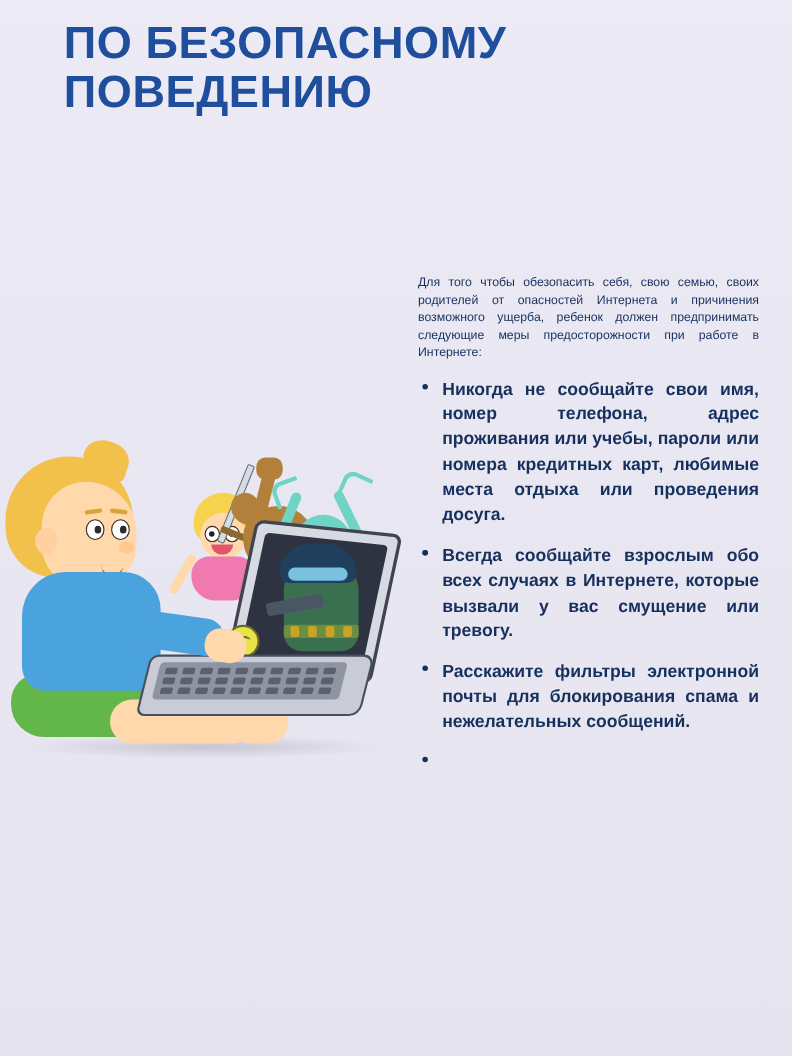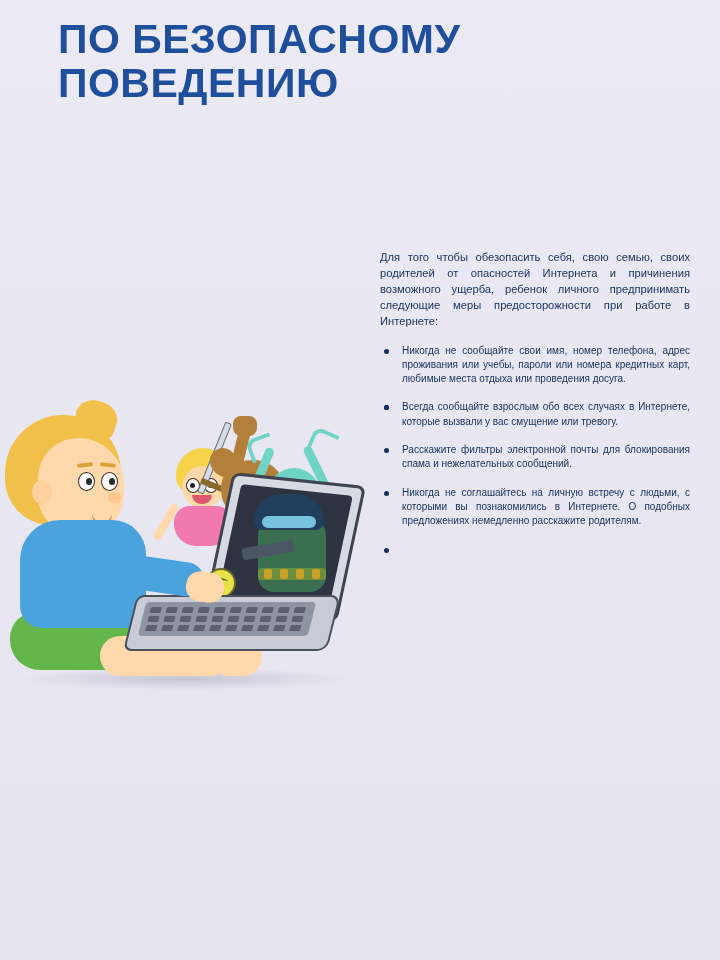--- a/index.html
+++ b/index.html
@@ -58,24 +58,25 @@
   }
   ul.tips {
     list-style: none;
     margin: 0;
     padding: 0;
   }
   ul.tips li {
     position: relative;
     padding-left: 22px;
     margin-bottom: 14px;
-    font-size: 10px;
+    font-size: 16px;
     line-height: 1.43;
     text-align: justify;
     color: #16305e;
+    font-weight: bold;
   }
   ul.tips li .bullet {
     position: absolute;
     left: 4px;
     top: 5px;
     width: 5px;
     height: 5px;
     border-radius: 50%;
     background: #16305e;
   }
@@ -720,24 +721,23 @@
         <i style="left:118px;top:23px"></i>
         <i style="left:134px;top:23px"></i>
       <i style="left:150px;top:23px"></i>
     </div>
 
     <div class="boy-arm"></div>
     <div class="boy-hand"></div>
   </div>
 
   <div class="textcol">
-    <p class="intro">Для того чтобы обезопасить себя, свою семью, своих родителей от опасностей Интернета и причинения возможного ущерба, ребенок личного предпринимать следующие меры предосторожности при работе в Интернете:</p>
+    <p class="intro">Для того чтобы обезопасить себя, свою семью, своих родителей от опасностей Интернета и причинения возможного ущерба, ребенок должен предпринимать следующие меры предосторожности при работе в Интернете:</p>
     <ul class="tips">
       <li><span class="bullet"></span><span>Никогда не сообщайте свои имя, номер телефона, адрес проживания или учебы, пароли или номера кредитных карт, любимые места отдыха или проведения досуга.</span></li>
       <li><span class="bullet"></span></li>
       <li><span class="bullet"></span><span>Всегда сообщайте взрослым обо всех случаях в Интернете, которые вызвали у вас смущение или тревогу.</span></li>
       <li><span class="bullet"></span><span>Расскажите фильтры электронной почты для блокирования спама и нежелательных сообщений.</span></li>
-      <li><span class="bullet"></span><span>Никогда не соглашайтесь на личную встречу с людьми, с которыми вы познакомились в Интернете. О подобных предложениях немедленно расскажите родителям.</span></li>
       <li><span class="bullet"></span></li>
     </ul>
   </div>
 
 </div>
 
 </body></html>

